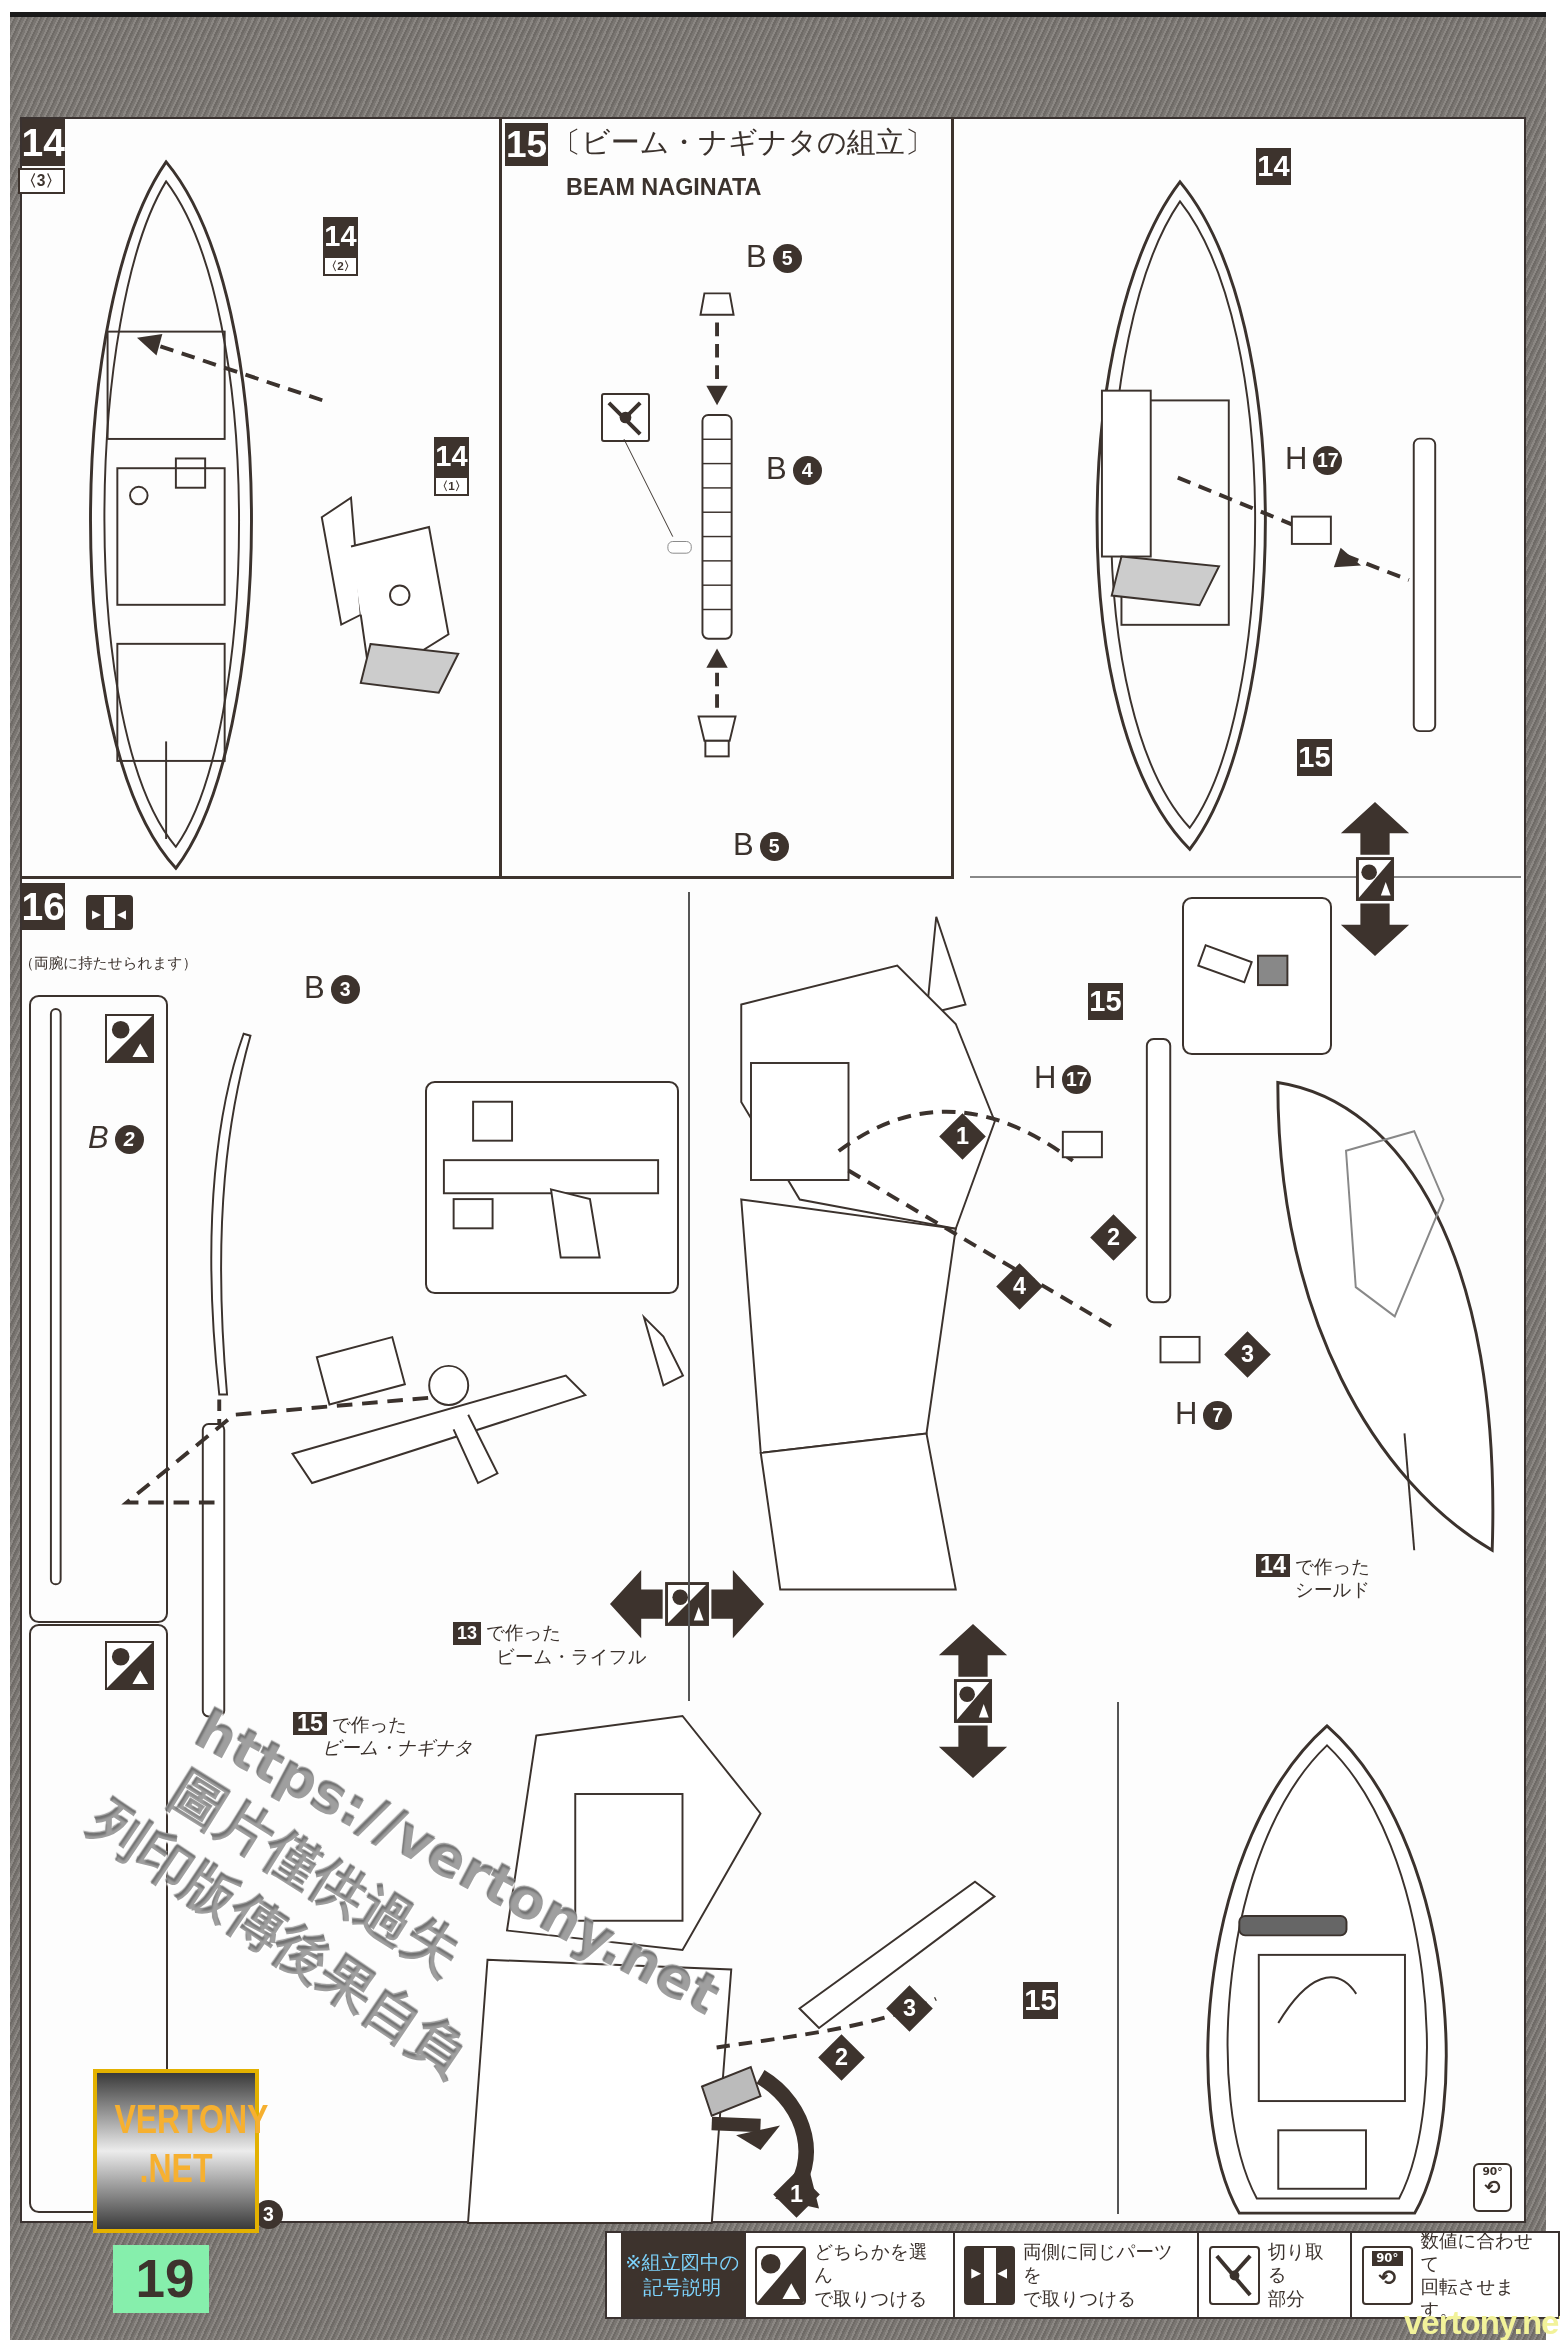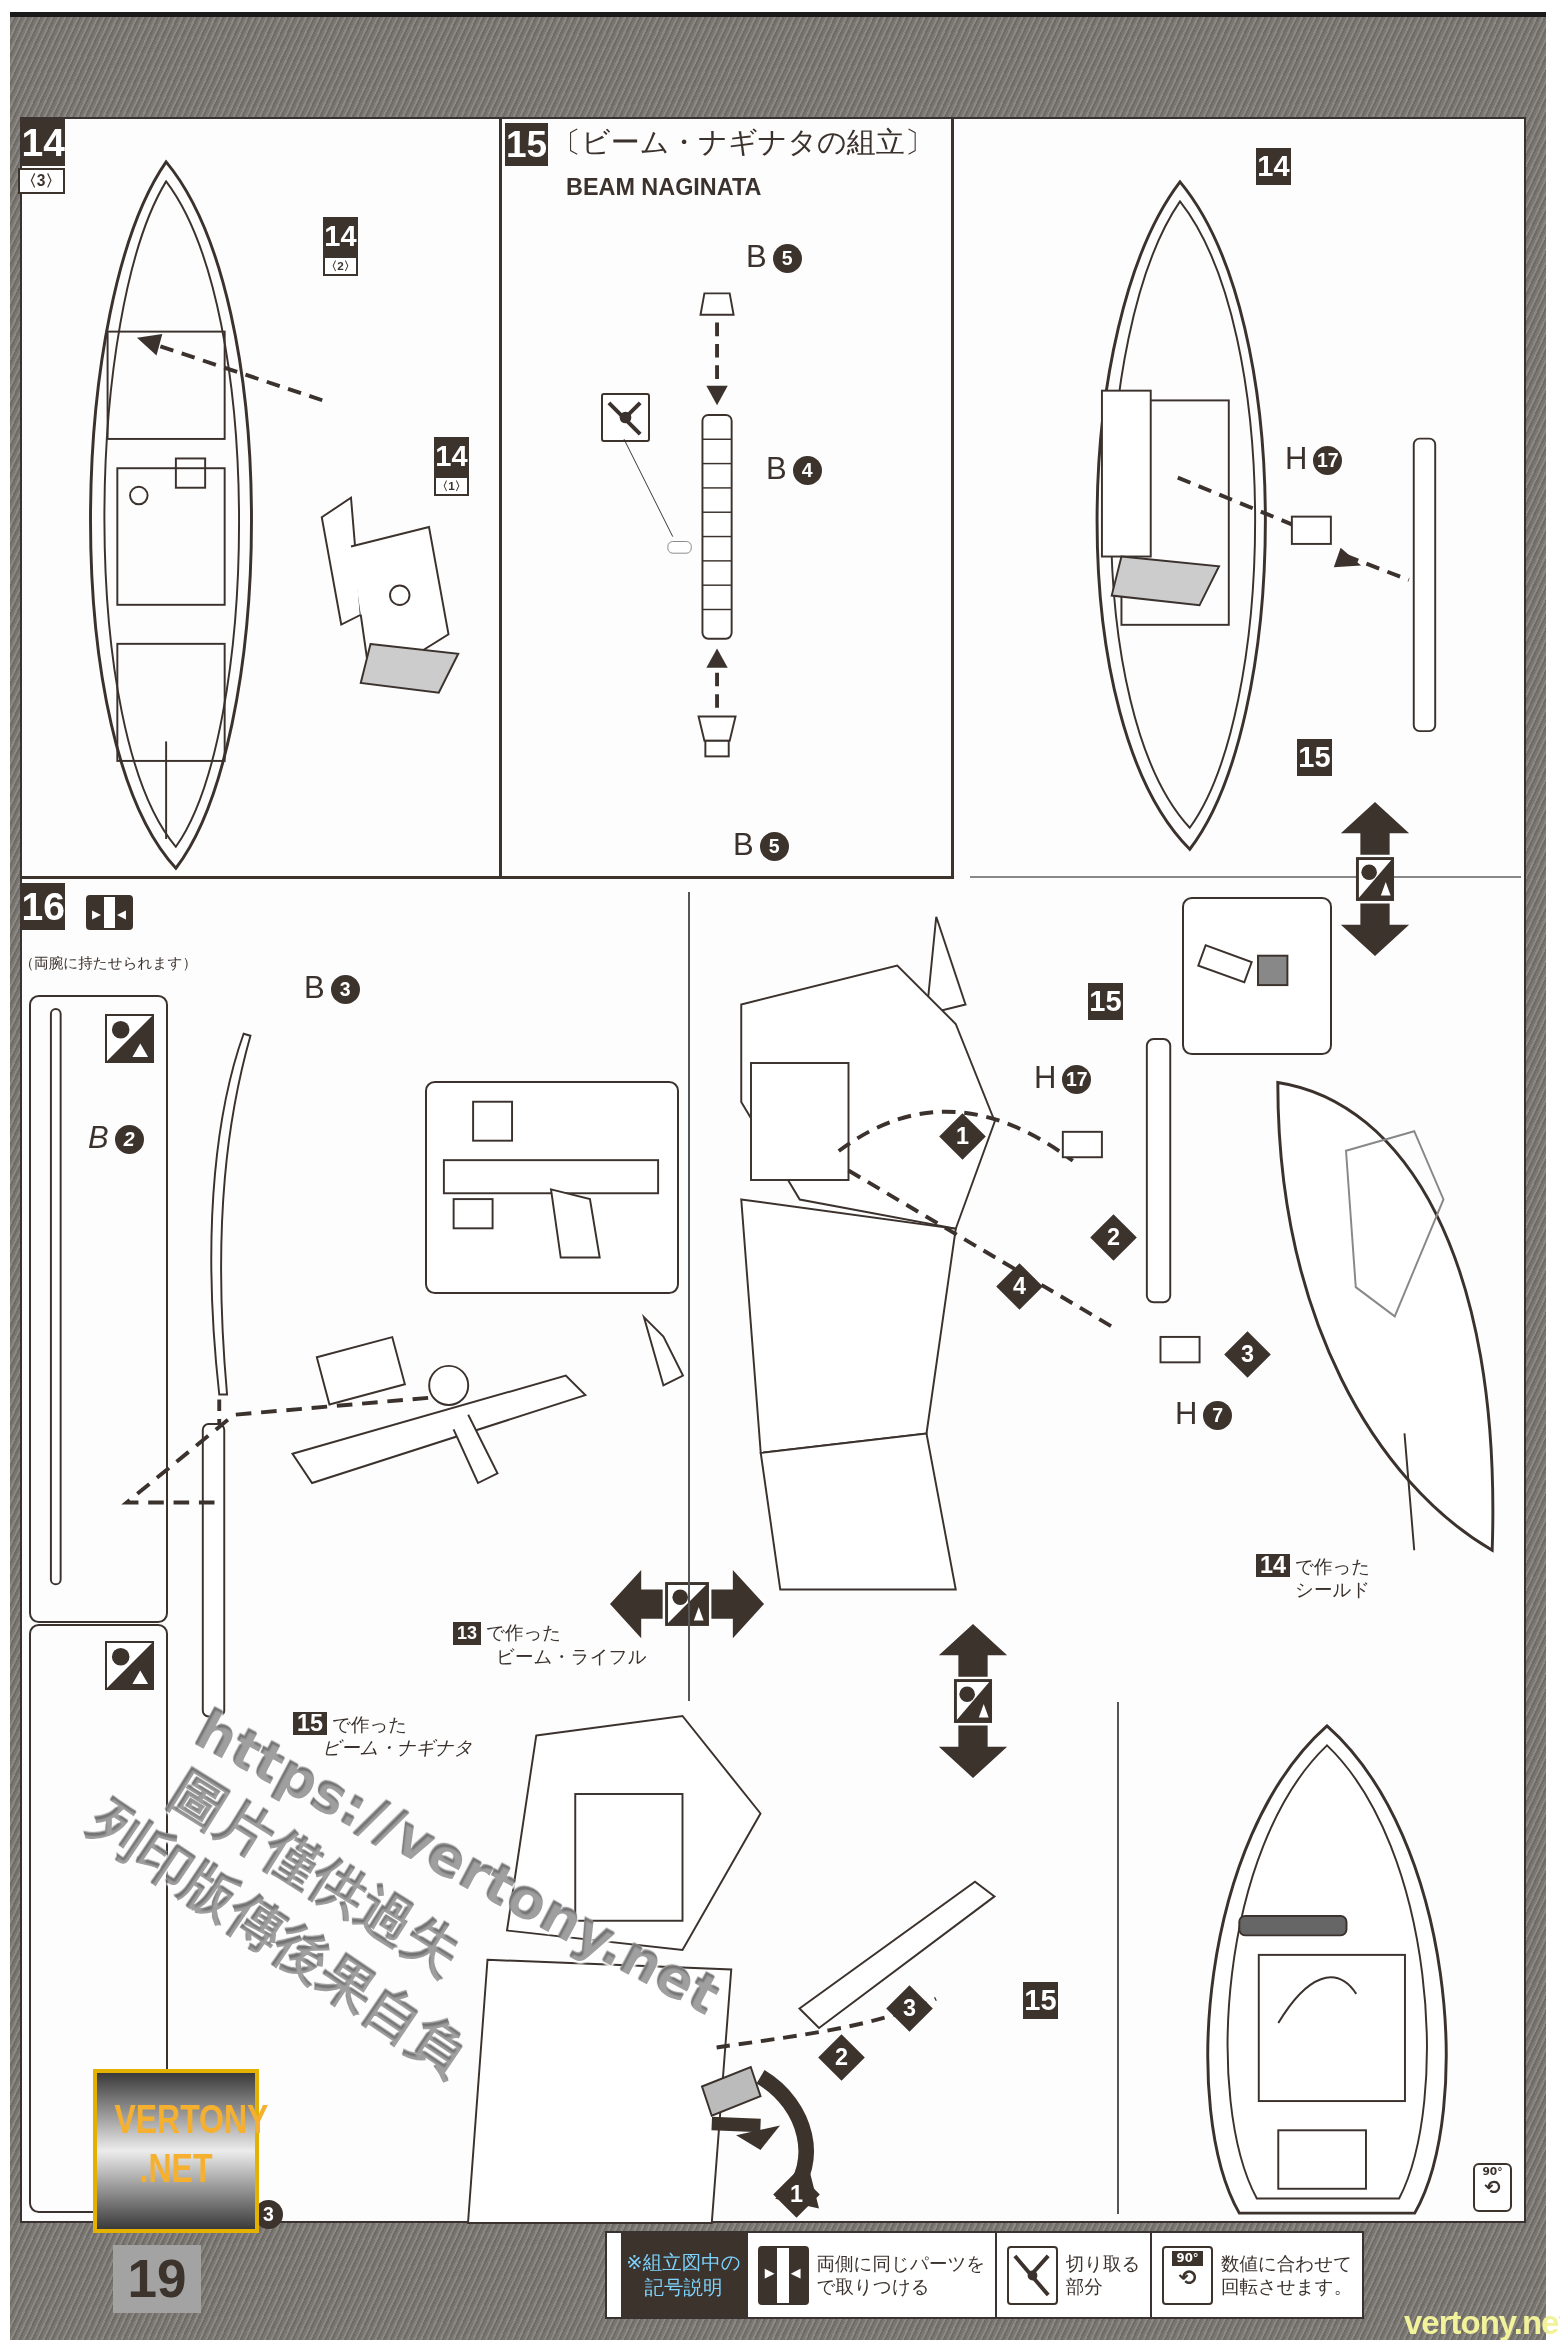--- a/index.html
+++ b/index.html
@@ -12,21 +12,21 @@
   .tag{display:inline-block;background:#3d332d;color:#fff;font-weight:bold;padding:0 3.9px;font-family:"Liberation Sans",sans-serif;}
   .circ{display:inline-block;width:29px;height:29px;border-radius:50%;background:#3d332d;color:#fff;font-size:19.5px;font-weight:bold;text-align:center;line-height:29px;vertical-align:middle;margin-left:5.9px;font-family:"Liberation Sans",sans-serif;}
   .dia{position:absolute;width:33px;height:33px;background:#3d332d;transform:rotate(45deg);}
   .dia span{display:block;transform:rotate(-45deg);color:#fff;font-weight:bold;font-size:23.4px;text-align:center;line-height:33px;font-family:"Liberation Sans",sans-serif;}
   .divider{position:absolute;background:#3d332d;}
   svg{position:absolute;overflow:visible;}
   .legend{position:absolute;left:605px;top:2231px;height:84px;display:flex;background:#fff;border:2px solid #3a3230;}
   .legend .lhead{background:#3d332d;color:#7dd3fc;width:125px;font-size:19.5px;display:flex;flex-direction:column;justify-content:center;align-items:center;line-height:1.3;margin-left:14px;}
   .legend .litem{display:flex;align-items:center;padding:0 9.8px;border-left:2px solid #3a3230;font-size:18.5px;color:#3b322d;line-height:1.25;}
   .legend .licon{width:47px;height:55px;border:2px solid #3d332d;border-radius:3.9px;margin-right:7.8px;position:relative;overflow:hidden;flex:none;}
-  .pageno{position:absolute;left:113px;top:2245px;width:88px;height:68px;background:#a3a3a3;font-size:53px;font-weight:bold;color:#3d332d;text-align:center;line-height:68px;font-family:"Liberation Sans",sans-serif;}
+  .pageno{position:absolute;left:113px;top:2245px;width:88px;height:68px;background:#86efac;font-size:53px;font-weight:bold;color:#3d332d;text-align:center;line-height:68px;font-family:"Liberation Sans",sans-serif;padding-left:8px;}
   .wm-site{position:absolute;left:1404px;top:2304px;font-size:33px;font-weight:bold;color:#f2f29a;font-family:"Liberation Sans",sans-serif;letter-spacing:-1px;}
   .logo{position:absolute;left:93px;top:2069px;width:166px;height:164px;border:4.9px solid #e3b100;background:linear-gradient(#3a3a3a,#ececec 50%,#3a3a3a);box-sizing:border-box;text-align:center;}
   .logo div{color:#f6b030;font-weight:bold;font-family:"Liberation Sans",sans-serif;font-size:41px;line-height:49px;transform:scaleX(0.78);}
   .wm-text{position:absolute;color:rgba(80,80,80,0.55);font-size:55px;font-weight:bold;transform-origin:left top;white-space:nowrap;text-shadow:2px 2px 2px #fff,-1px -1px 1px #999;}
   .choice-icon{position:absolute;width:45px;height:45px;border:2px solid #3d332d;background:#fff;overflow:hidden;}
 </style>
 </head>
 <body>
 
 <div class="frame"></div>
@@ -317,20 +317,30 @@
 </div>
 
 <div class="pageno">19</div>
 
 <div class="legend">
   <div class="lhead">
     <span>※組立図中の</span>
       <span>記号説明</span>
   </div>
   <div class="litem">
+    <div class="licon">
+      <svg width="47" height="55" style="left:0;top:0" viewBox="0 0 48 56">
+          <polygon points="48,0 48,56 0,56" fill="#3d332d"></polygon>
+          <circle cx="14" cy="16" r="10" fill="#3d332d"></circle>
+          <polygon points="26,52 44,52 35,36" fill="#fff"></polygon>
+        </svg>
+    </div>
+    <div><span>どちらかを選ん</span><br><span>で取りつける</span></div>
+  </div>
+  <div class="litem">
     <div class="licon" style="background:#3d332d;">
       <div style="position:absolute;left:17.6px;top:0;width:11.7px;height:55px;background:#fff;"></div>
       <div style="position:absolute;left:4.9px;top:17.6px;color:#fff;font-size:12.7px;">▶</div>
       <div style="position:absolute;left:31px;top:17.6px;color:#fff;font-size:12.7px;">◀</div>
     </div>
     <div><span>両側に同じパーツを</span><br><span>で取りつける</span></div>
   </div>
   <div class="litem">
     <div class="licon">
       <svg width="47" height="55" style="left:0;top:0" viewBox="0 0 48 56">

